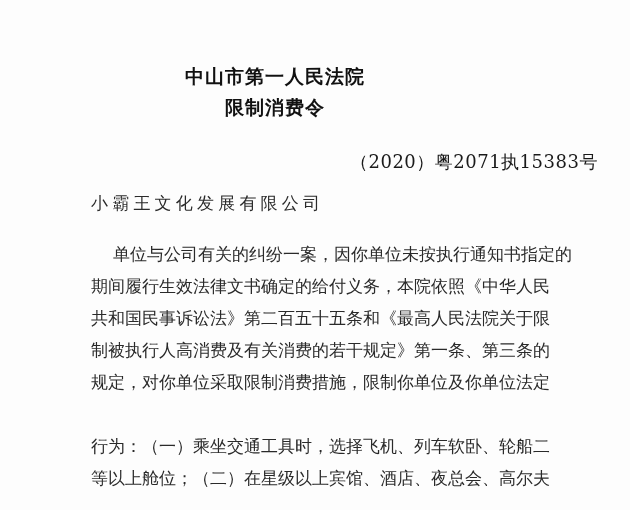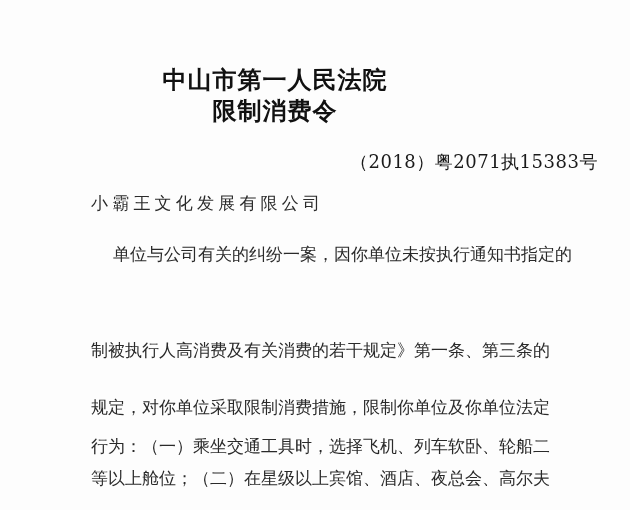--- a/index.html
+++ b/index.html
@@ -7,21 +7,21 @@
     width:630px; height:510px; overflow:hidden;
     background:#fdfdfd;
     font-family: "DejaVu Serif", "Liberation Serif", serif;
     color:#1a1a1a;
     position:relative;
   }
   .page { position:absolute; left:0; top:0; width:630px; height:510px; }
   .title {
     position:absolute; left:0; width:550px; text-align:center;
     font-family: "DejaVu Sans", "Liberation Sans", sans-serif;
-    font-weight:bold; font-size:24px; letter-spacing:1px; color:#111;
+    font-weight:bold; font-size:19px; letter-spacing:1px; color:#111;
   }
   .t1 { top:64px; }
   .t2 { top:95px; }
   .docno {
     position:absolute; top:150px; left:350px; font-size:18px; letter-spacing:0.5px; color:#1a1a1a;
   }
   .addressee {
     position:absolute; top:180px; left:91px; font-size:17px; letter-spacing:4.2px; color:#2a2a2a;
     font-family: "DejaVu Sans", "Liberation Sans", sans-serif; font-weight:normal;margin-top:12px;
   }
@@ -31,21 +31,23 @@
     text-align:justify; text-align-last:justify;
   }
   .line.first { left:125px; width:418px; }
 </style>
 </head>
 <body>
 
 <div class="page">
   <div class="title t1">中山市第一人民法院</div>
   <div class="title t2">限制消费令</div>
-  <div class="docno">（2018）粤2071执15383号</div>
+  <div class="docno">（2020）粤2071执15383号</div>
   <div class="addressee">小霸王文化发展有限公司</div>
 
   <div class="line" style="top:243px;margin-left:22px;">单位与公司有关的纠纷一案，因你单位未按执行通知书指定的</div>
+  <div class="line" style="top:275px;">期间履行生效法律文书确定的给付义务，本院依照《中华人民</div>
+  <div class="line" style="top:307px;">共和国民事诉讼法》第二百五十五条和《最高人民法院关于限</div>
   <div class="line" style="top:339px;">制被执行人高消费及有关消费的若干规定》第一条、第三条的</div>
-  <div class="line" style="top:371px;margin-top:25px;">规定，对你单位采取限制消费措施，限制你单位及你单位法定</div>
+  <div class="line" style="top:371px;">规定，对你单位采取限制消费措施，限制你单位及你单位法定</div>
   <div class="line" style="top:435px;">行为：（一）乘坐交通工具时，选择飞机、列车软卧、轮船二</div>
   <div class="line" style="top:467px;">等以上舱位；（二）在星级以上宾馆、酒店、夜总会、高尔夫</div>
 </div>
 
 </body></html>

